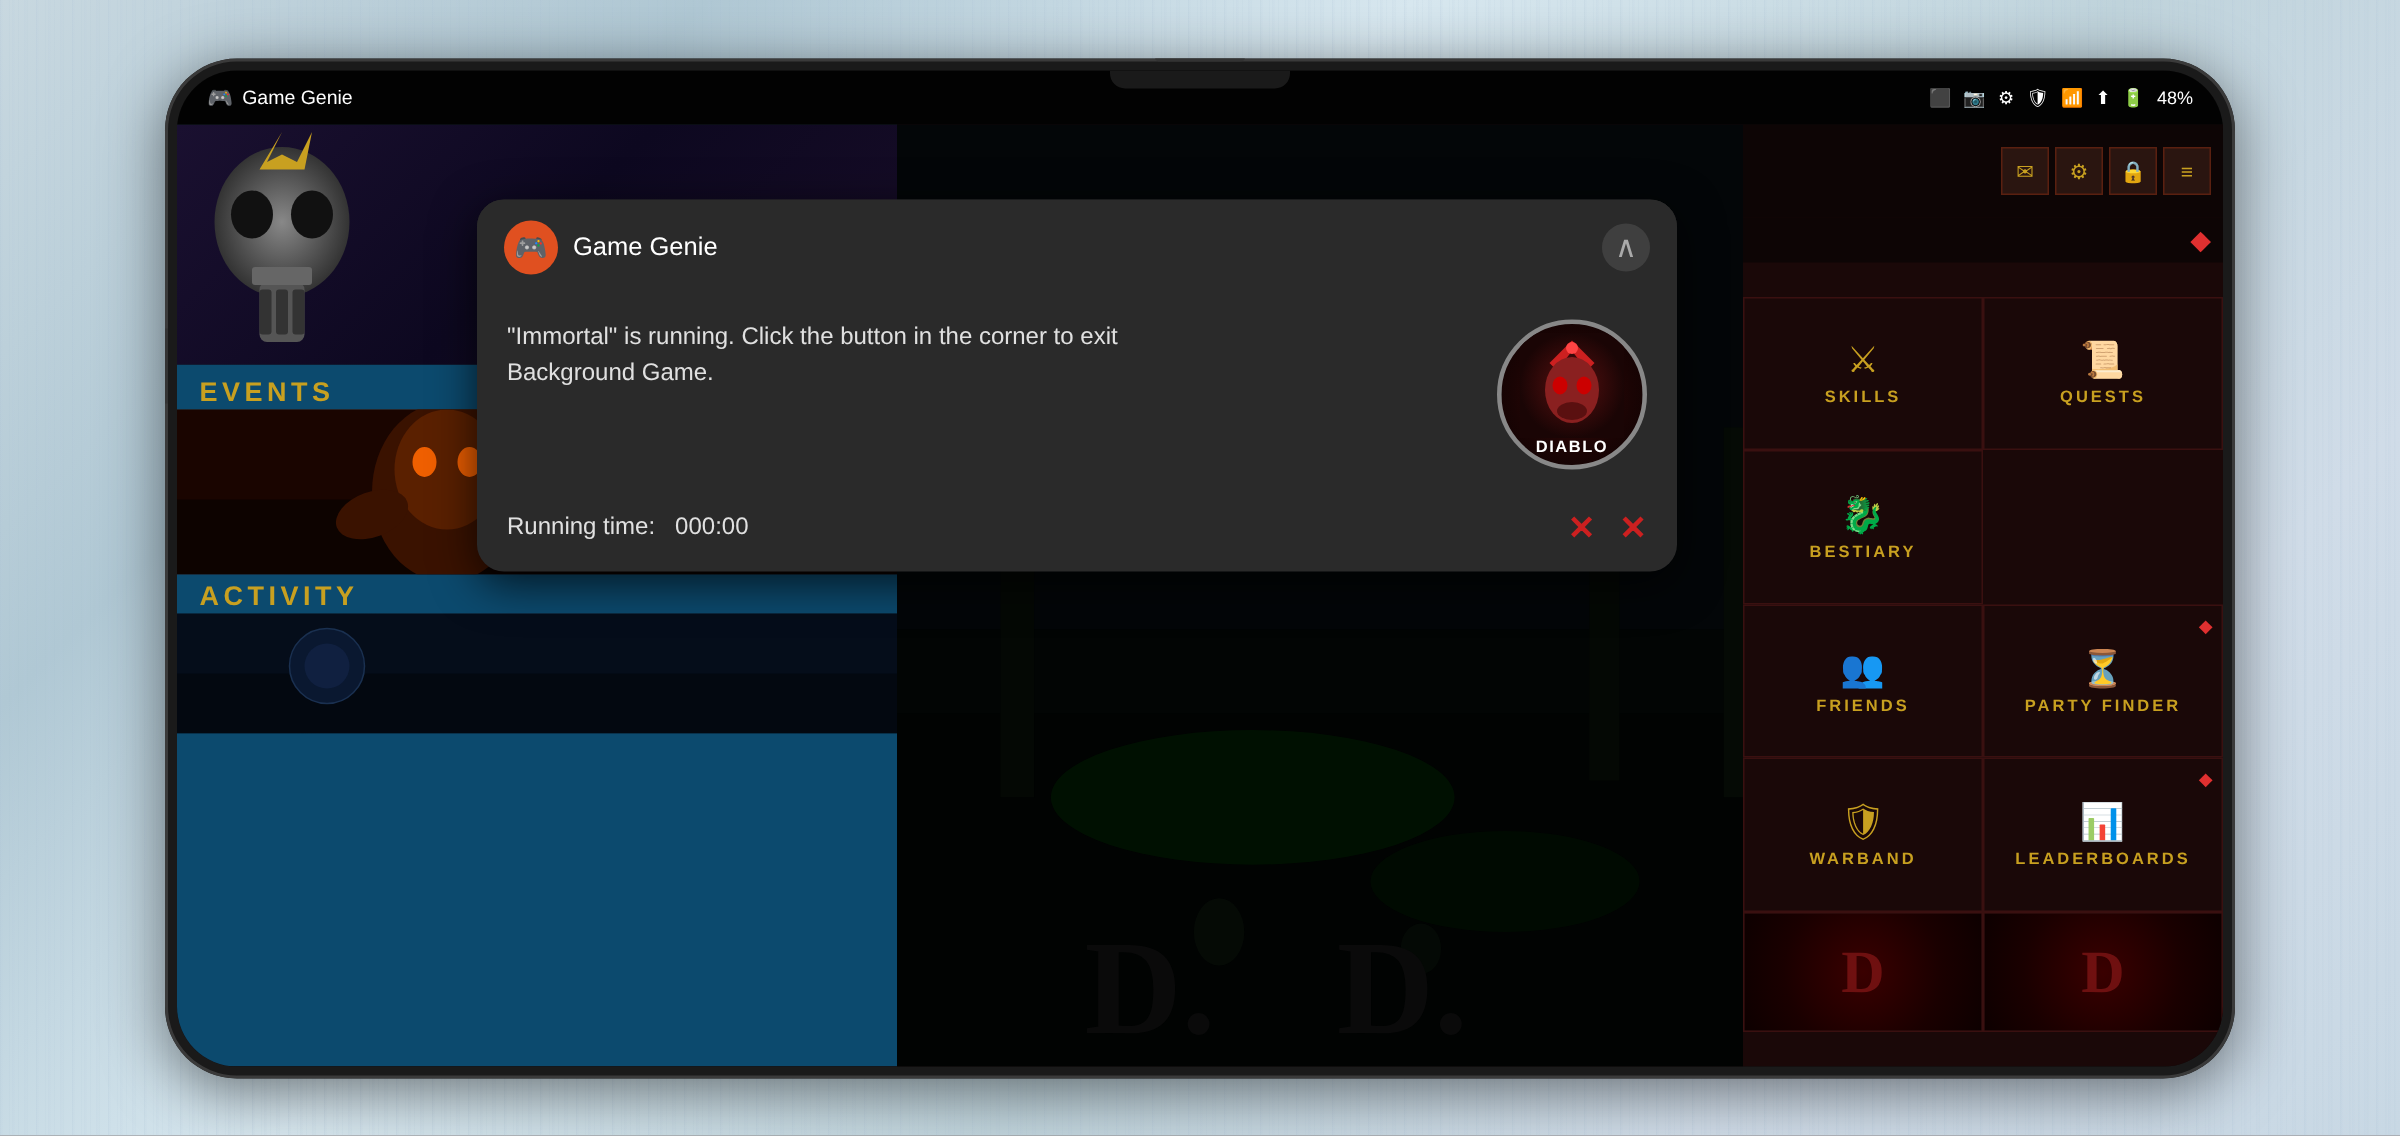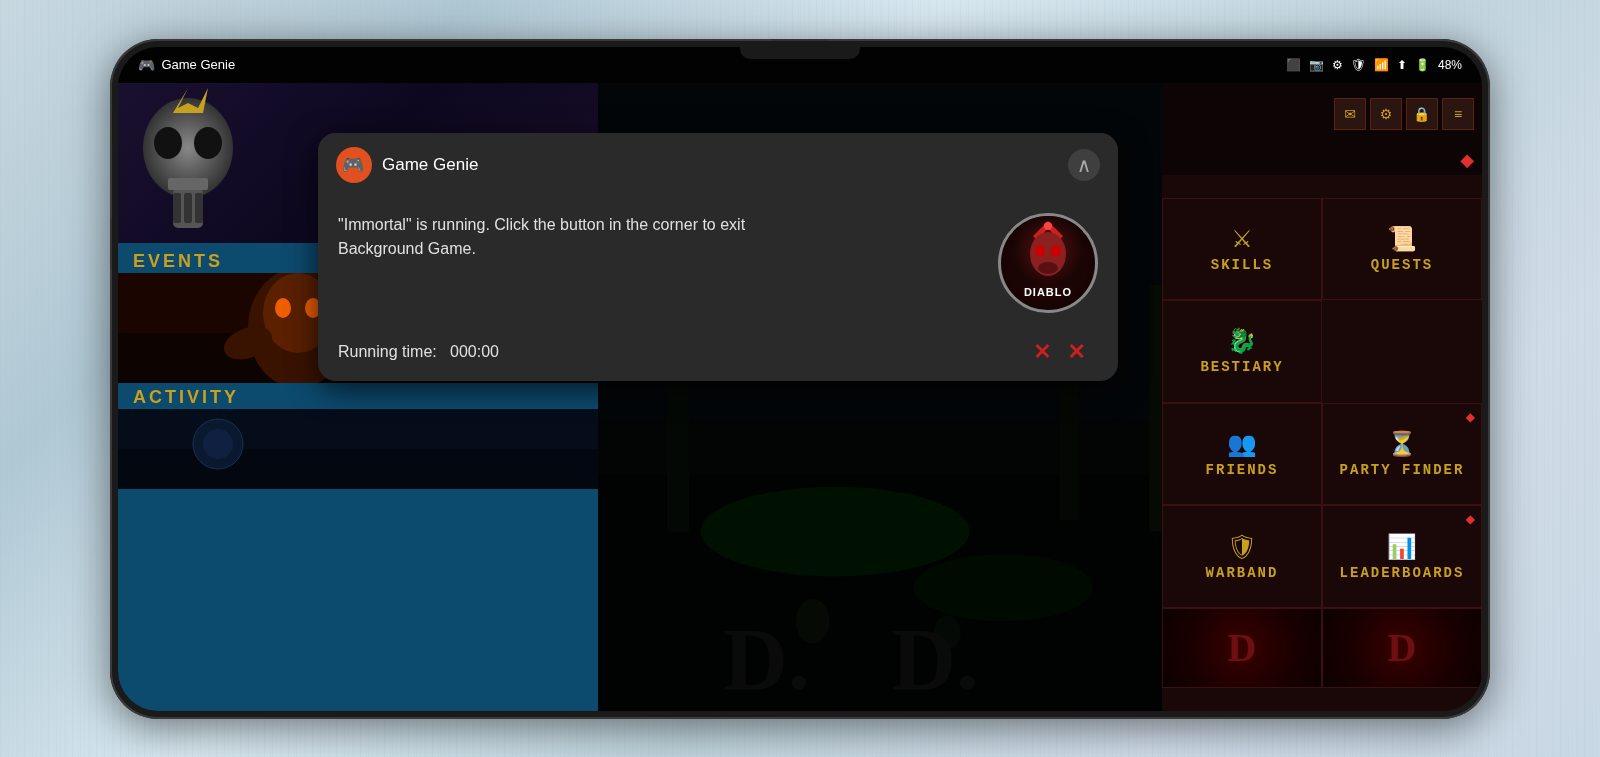--- a/index.html
+++ b/index.html
@@ -260,25 +260,24 @@
       min-height: 80px;
     }
 
     .menu-cell-icon {
       font-size: 24px;
       color: #c8a020;
     }
 
     .menu-cell-label {
       color: #c8a020;
-      font-size: 14px;
+      font-size: 11px;
       font-weight: bold;
       letter-spacing: 2px;
       text-transform: uppercase;
-      font-family: Liberation Mono, monospace;
     }
 
     .menu-cell-wrap {
       position: relative;
     }
 
     
     .diablo-logo-cell {
       background: radial-gradient(circle, #3a0000 0%, #1a0000 60%, #0d0000 100%);
       display: flex;
@@ -362,20 +361,21 @@
 
     .diablo-circle {
       width: 100px;
       height: 100px;
       border-radius: 50%;
       background: radial-gradient(circle, #3a0808 0%, #1a0404 60%, #0d0202 100%);
       border: 3px solid #888;
       display: flex;
       flex-direction: column;
       align-items: center;
+      justify-content: center;
       overflow: hidden;
       flex-shrink: 0;
     }
 
     .diablo-circle-inner {
       display: flex;
       flex-direction: column;
       align-items: center;
     }
 
@@ -383,21 +383,21 @@
       color: #fff;
       font-size: 11px;
       font-weight: bold;
       letter-spacing: 1px;
     }
 
     .popup-footer {
       display: flex;
       align-items: center;
       justify-content: space-between;
-      padding: 10px 32px 16px 20px;
+      padding: 10px 20px 16px 20px;
     }
 
     .running-time {
       color: #e0e0e0;
       font-size: 16px;
     }
 
     .footer-icons {
       display: flex;
       align-items: center;

